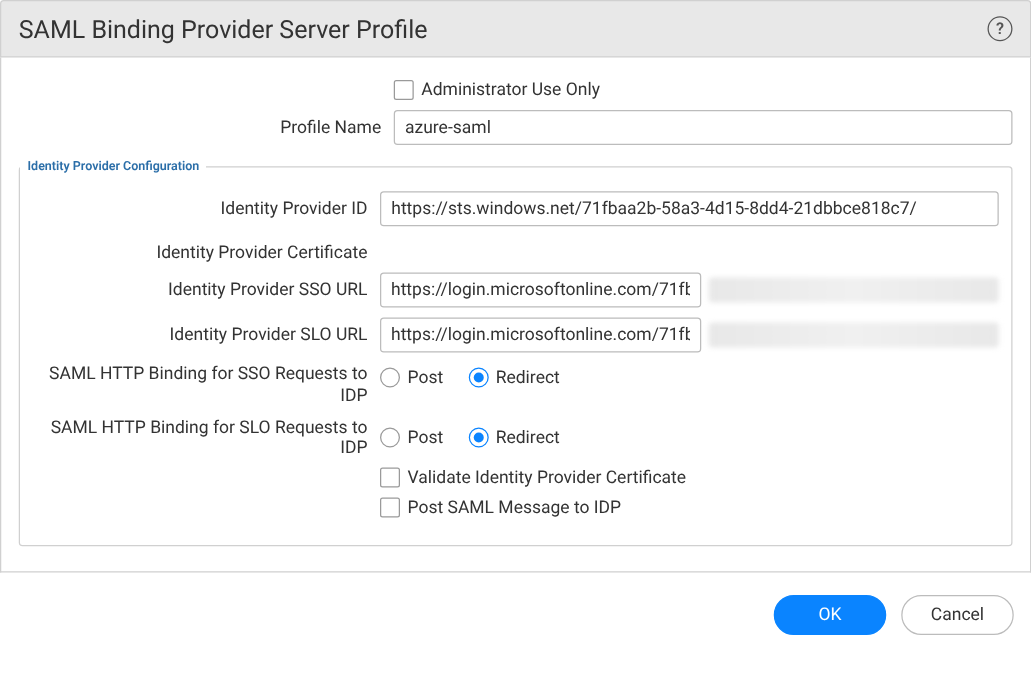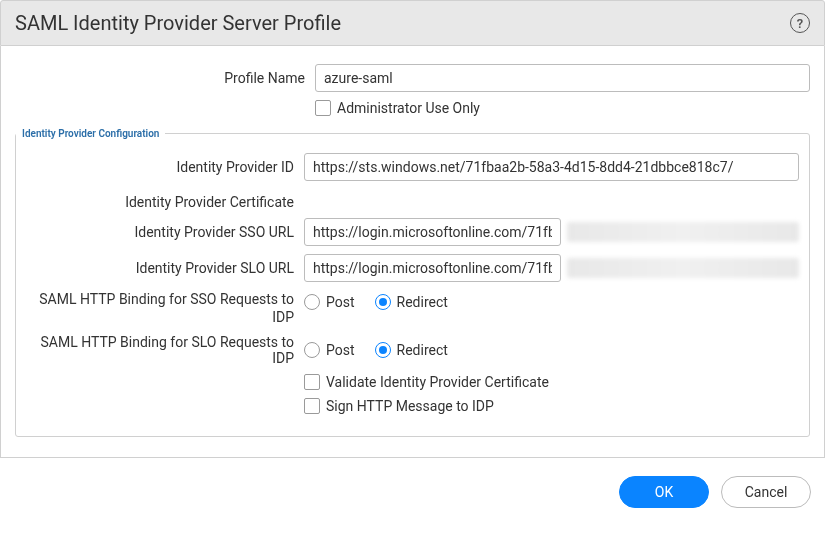--- a/index.html
+++ b/index.html
@@ -164,41 +164,41 @@
     background: #0a84ff;
     border-color: #0a84ff;
     color: #fff;
   }
   .fieldset-label { width: 288px; }
 </style>
 </head>
 <body>
 
 <div class="titlebar">
-  <span>SAML Identity Provider Server Profile</span>
+  <span>SAML Binding Provider Server Profile</span>
   <span class="help">?</span>
 </div>
 
 <div class="body-area">
-
-  <div class="row">
-    <div class="label">Profile Name</div>
-    <div class="field">
-      <input type="text" value="azure-saml" style="">
-    </div>
-  </div>
 
   <div class="row">
     <div class="label"></div>
     <div class="field chk">
       <span class="chk-box"></span>
       <span>Administrator Use Only</span>
     </div>
   </div>
 
+  <div class="row">
+    <div class="label">Profile Name</div>
+    <div class="field">
+      <input type="text" value="azure-saml" style="">
+    </div>
+  </div>
+
   <fieldset>
     <legend>Identity Provider Configuration</legend>
 
     <div class="row">
       <div class="label fieldset-label">Identity Provider ID</div>
       <div class="field">
         <input type="text" value="https://sts.windows.net/71fbaa2b-58a3-4d15-8dd4-21dbbce818c7/" style="">
       </div>
     </div>
 
@@ -259,21 +259,21 @@
       <div class="field chk">
         <span class="chk-box"></span>
         <span>Validate Identity Provider Certificate</span>
       </div>
     </div>
 
     <div class="row">
       <div class="label fieldset-label"></div>
       <div class="field chk">
         <span class="chk-box"></span>
-        <span>Sign HTTP Message to IDP</span>
+        <span>Post SAML Message to IDP</span>
       </div>
     </div>
 
 
   </fieldset>
 </div>
 
 <div class="footer">
   <div class="btn primary">OK</div>
   <div class="btn">Cancel</div>

